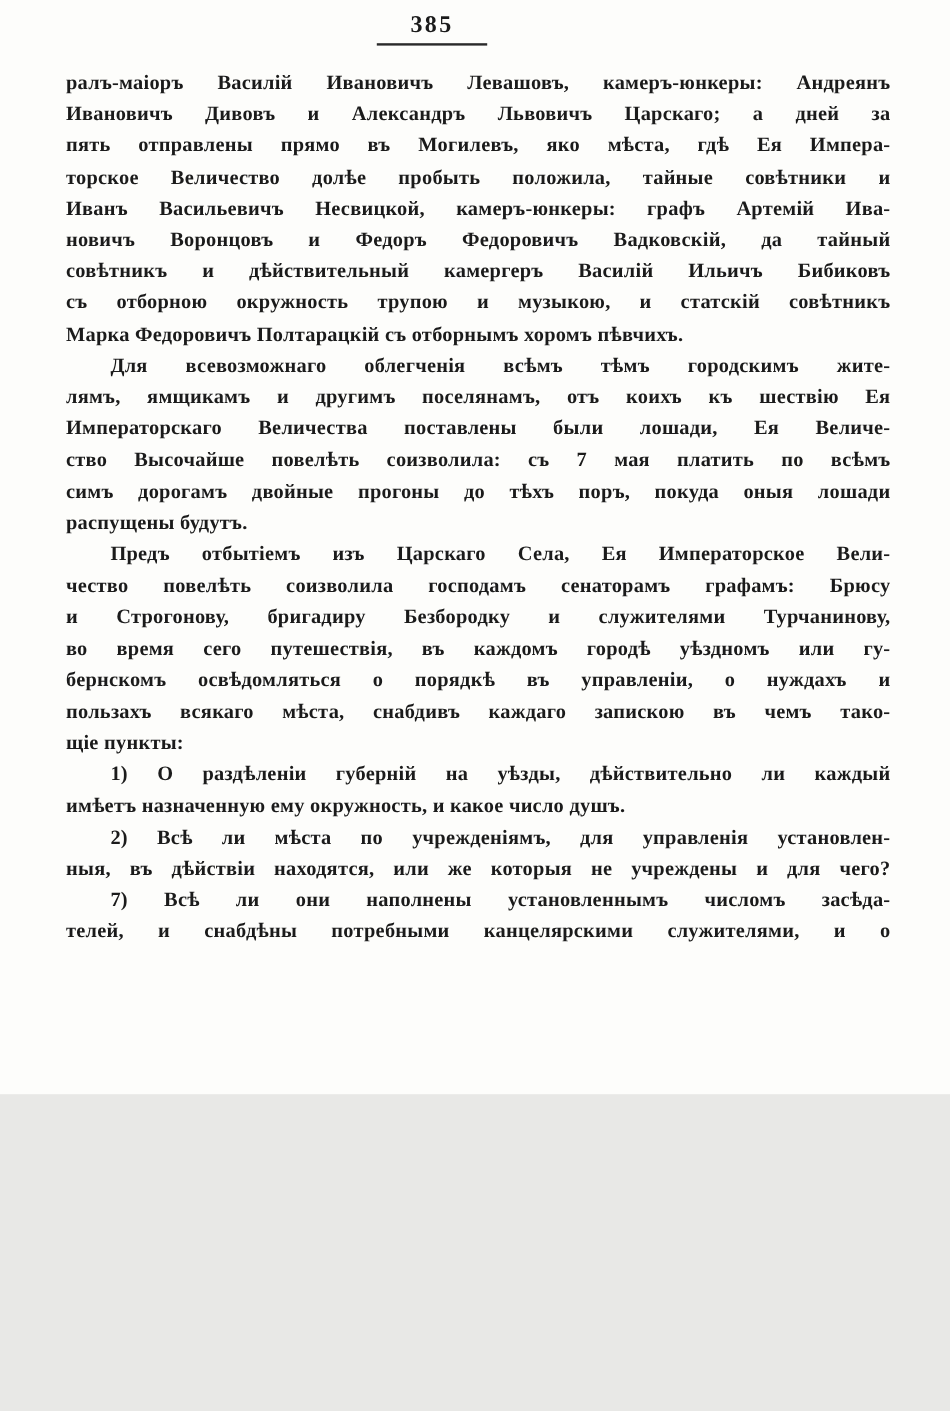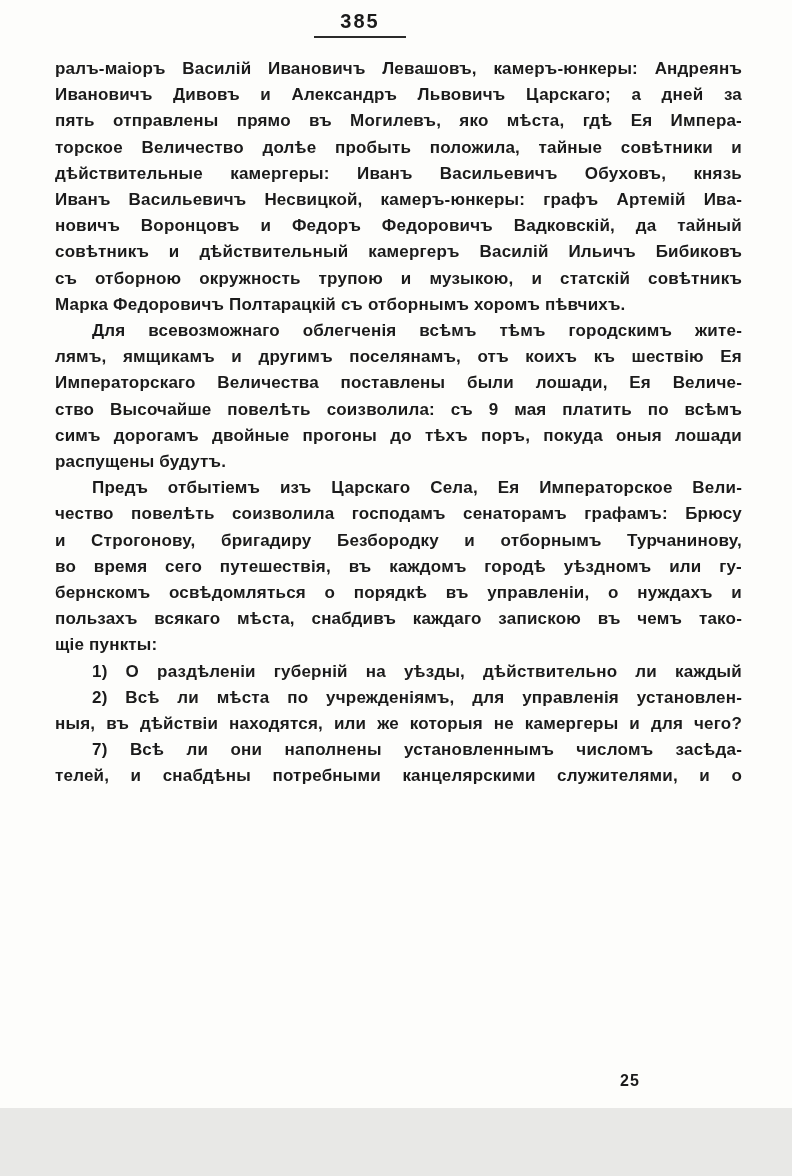--- a/index.html
+++ b/index.html
@@ -1,23 +1,23 @@
 <!DOCTYPE html>
 <html><head>
 <meta charset="utf-8">
 <style>
   html, body { margin: 0; padding: 0; background: #e8e8e6; }
   .page {
     position: relative;
     width: 792px;
-    height: 1108px;
+    height: 912px;
     margin: 0 auto;
     background: #fdfdfb;
     color: #1b1b1b;
-    font-family: Liberation Sans, sans-serif;
+    font-family: Liberation Serif, serif;
     overflow: hidden;
     box-sizing: border-box;
   }
   .header {
     padding-top: 8px;
     margin-right: 72px; 
     text-align: center;
   }
   .pagenum {
     font-size: 20px;
@@ -61,50 +61,50 @@
     <div class="pagenum">385</div>
     <div class="header-rule"></div>
   </div>
 
   <div class="body-text" id="body-text">
       <div>
         <div class="line">ралъ-маіоръ Василій Ивановичъ Левашовъ, камеръ-юнкеры: Андреянъ</div>
         <div class="line">Ивановичъ Дивовъ и Александръ Львовичъ Царскаго; а дней за</div>
         <div class="line">пять отправлены прямо въ Могилевъ, яко мѣста, гдѣ Ея Импера-</div>
         <div class="line">торское Величество долѣе пробыть положила, тайные совѣтники и</div>
-        <div class="line">дѣйствительные камергеры: Иванъ Васильевичъ Обуховъ, князь</div>
         <div class="line">Иванъ Васильевичъ Несвицкой, камеръ-юнкеры: графъ Артемій Ива-</div>
         <div class="line">новичъ Воронцовъ и Федоръ Федоровичъ Вадковскій, да тайный</div>
         <div class="line">совѣтникъ и дѣйствительный камергеръ Василій Ильичъ Бибиковъ</div>
         <div class="line">съ отборною окружность трупою и музыкою, и статскій совѣтникъ</div>
         <div class="line nf">Марка Федоровичъ Полтарацкій съ отборнымъ хоромъ пѣвчихъ.</div>
       </div>
       <div>
         <div class="line indent">Для всевозможнаго облегченія всѣмъ тѣмъ городскимъ жите-</div>
         <div class="line">лямъ, ямщикамъ и другимъ поселянамъ, отъ коихъ къ шествію Ея</div>
         <div class="line">Императорскаго Величества поставлены были лошади, Ея Величе-</div>
-        <div class="line">ство Высочайше повелѣть соизволила: съ 9 мая платить по всѣмъ</div>
+        <div class="line">ство Высочайше повелѣть соизволила: съ 7 мая платить по всѣмъ</div>
         <div class="line">симъ дорогамъ двойные прогоны до тѣхъ поръ, покуда оныя лошади</div>
         <div class="line nf">распущены будутъ.</div>
       </div>
       <div>
         <div class="line indent">Предъ отбытіемъ изъ Царскаго Села, Ея Императорское Вели-</div>
         <div class="line">чество повелѣть соизволила господамъ сенаторамъ графамъ: Брюсу</div>
-        <div class="line">и Строгонову, бригадиру Безбородку и отборнымъ Турчанинову,</div>
+        <div class="line">и Строгонову, бригадиру Безбородку и служителями Турчанинову,</div>
         <div class="line">во время сего путешествія, въ каждомъ городѣ уѣздномъ или гу-</div>
         <div class="line">бернскомъ освѣдомляться о порядкѣ въ управленіи, о нуждахъ и</div>
         <div class="line">пользахъ всякаго мѣста, снабдивъ каждаго запискою въ чемъ тако-</div>
         <div class="line nf">щіе пункты:</div>
       </div>
       <div>
         <div class="line indent">1) О раздѣленіи губерній на уѣзды, дѣйствительно ли каждый</div>
+        <div class="line nf">имѣетъ назначенную ему окружность, и какое число душъ.</div>
       </div>
       <div>
         <div class="line indent">2) Всѣ ли мѣста по учрежденіямъ, для управленія установлен-</div>
-        <div class="line">ныя, въ дѣйствіи находятся, или же которыя не камергеры и для чего?</div>
+        <div class="line">ныя, въ дѣйствіи находятся, или же которыя не учреждены и для чего?</div>
       </div>
       <div>
         <div class="line indent">7) Всѣ ли они наполнены установленнымъ числомъ засѣда-</div>
         <div class="line">телей, и снабдѣны потребными канцелярскими служителями, и о</div>
       </div>
     </div>
 
   <div class="signature">25</div>
 </div>
 

